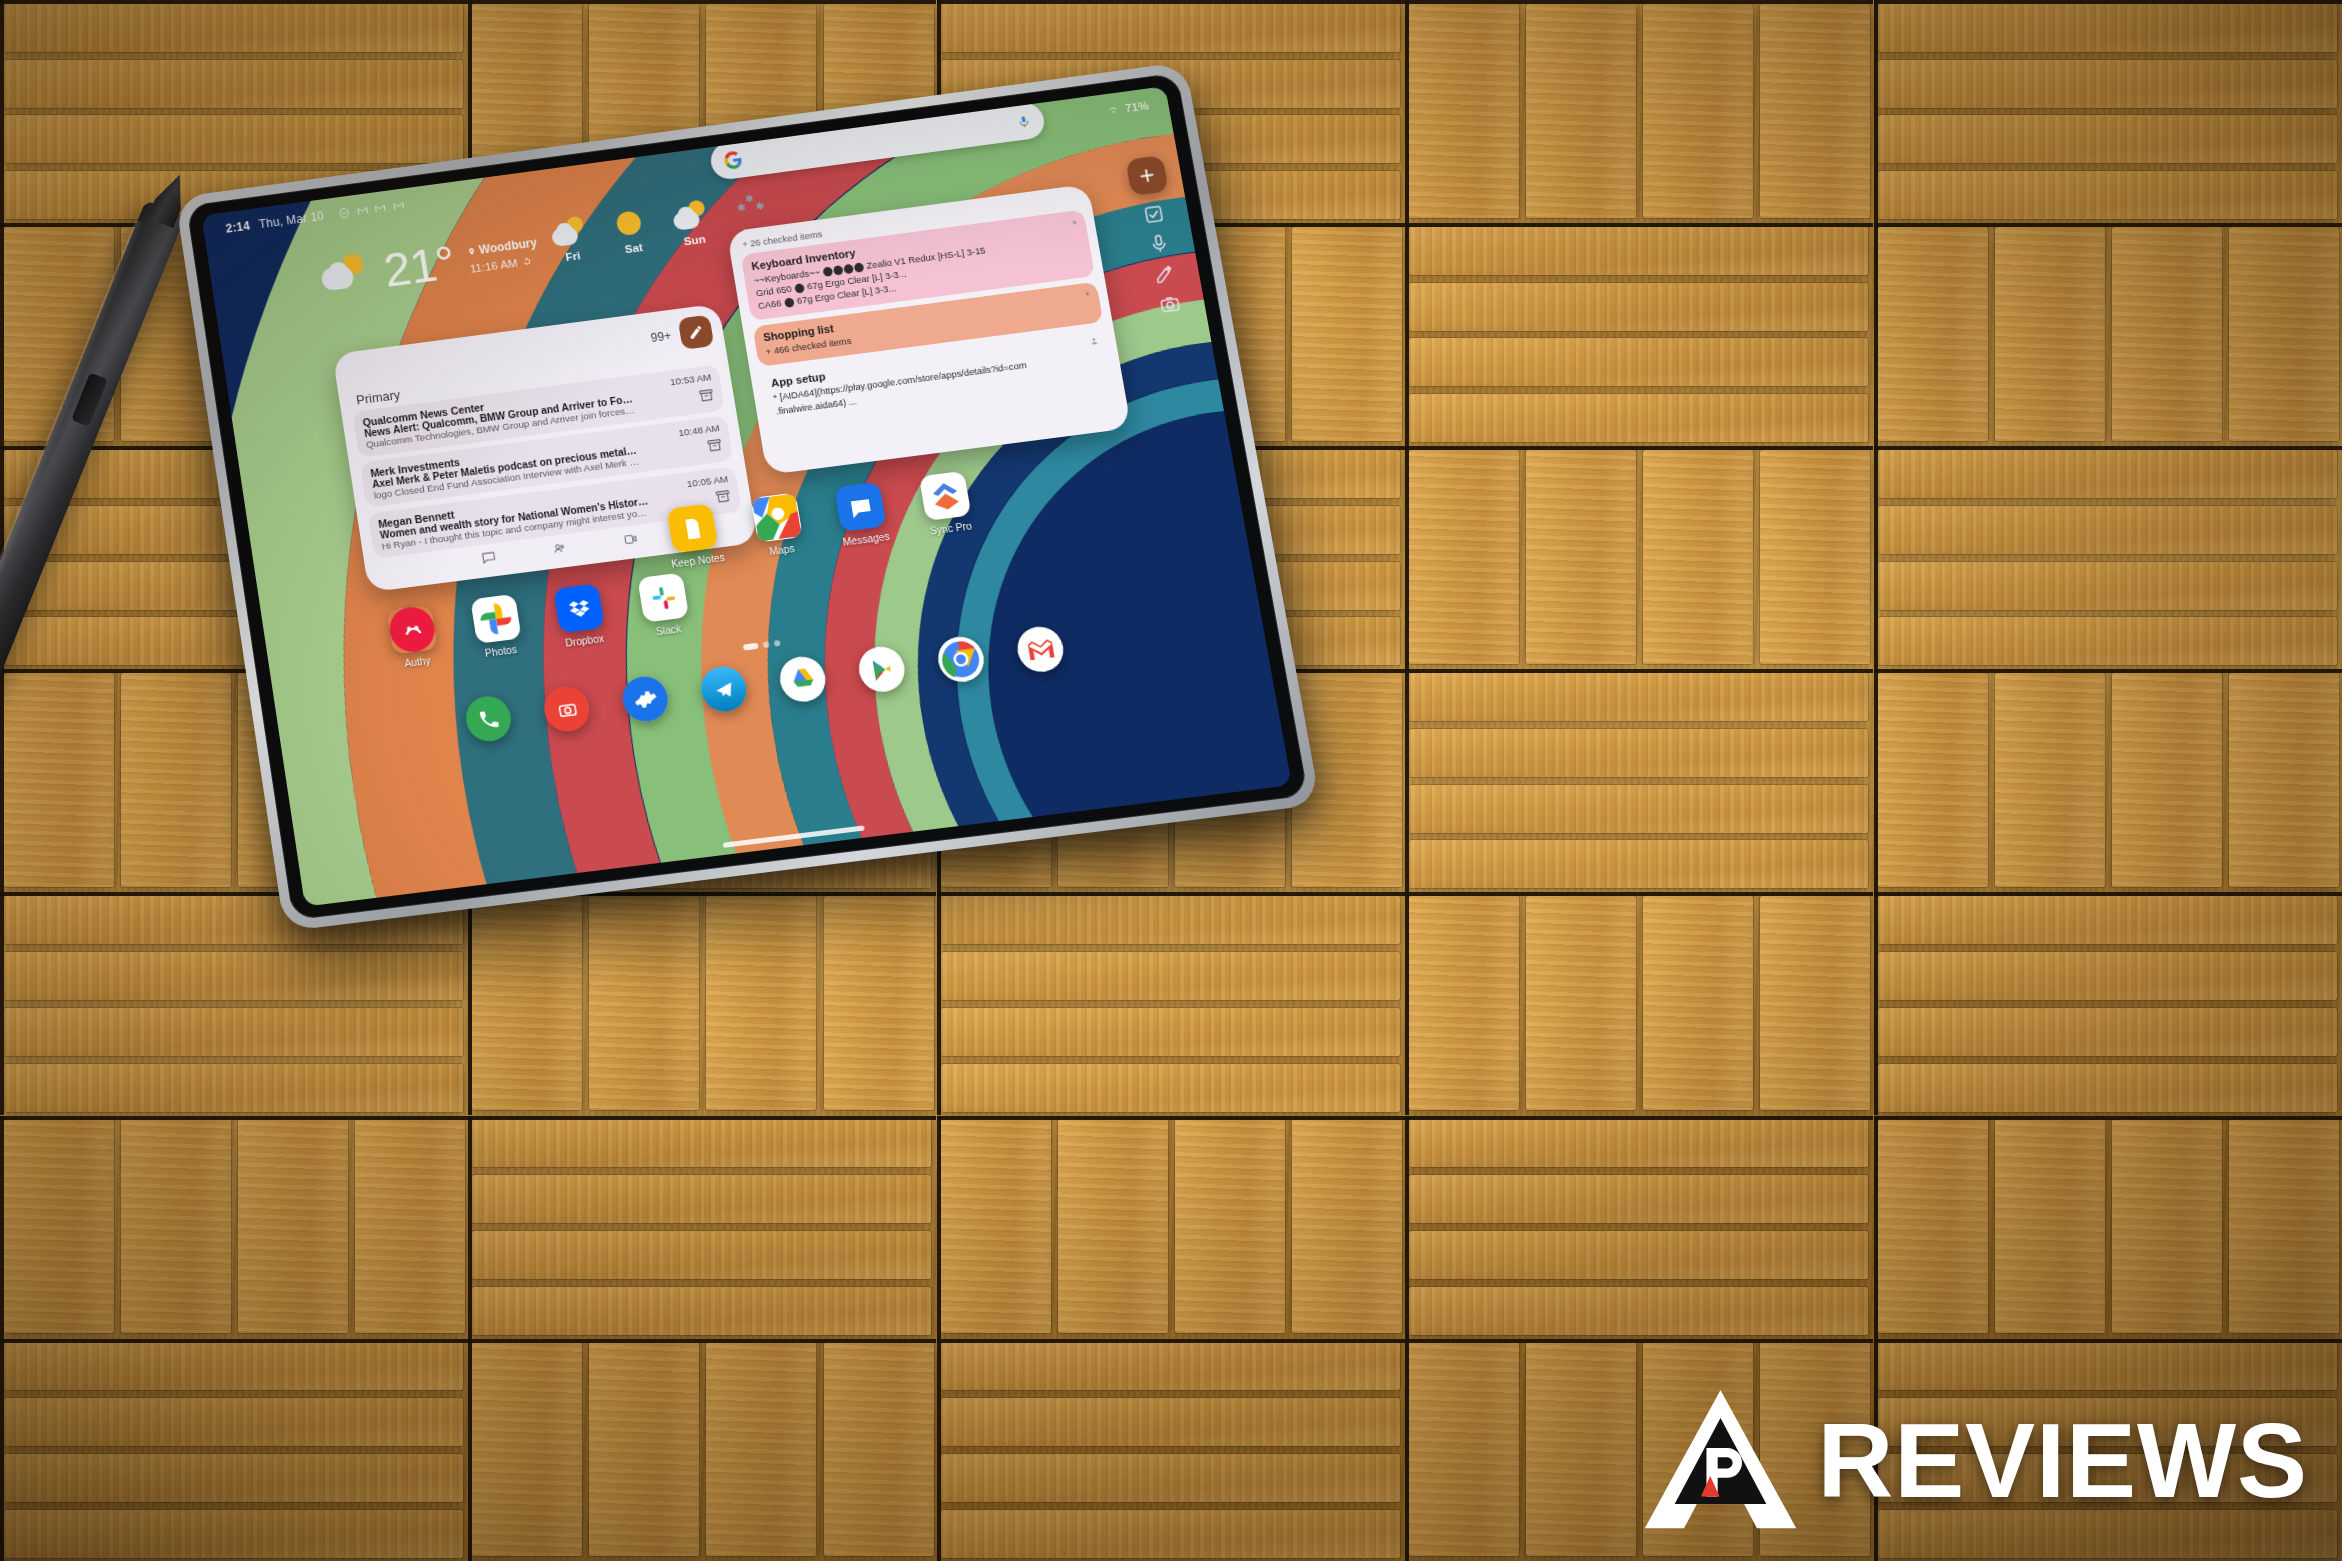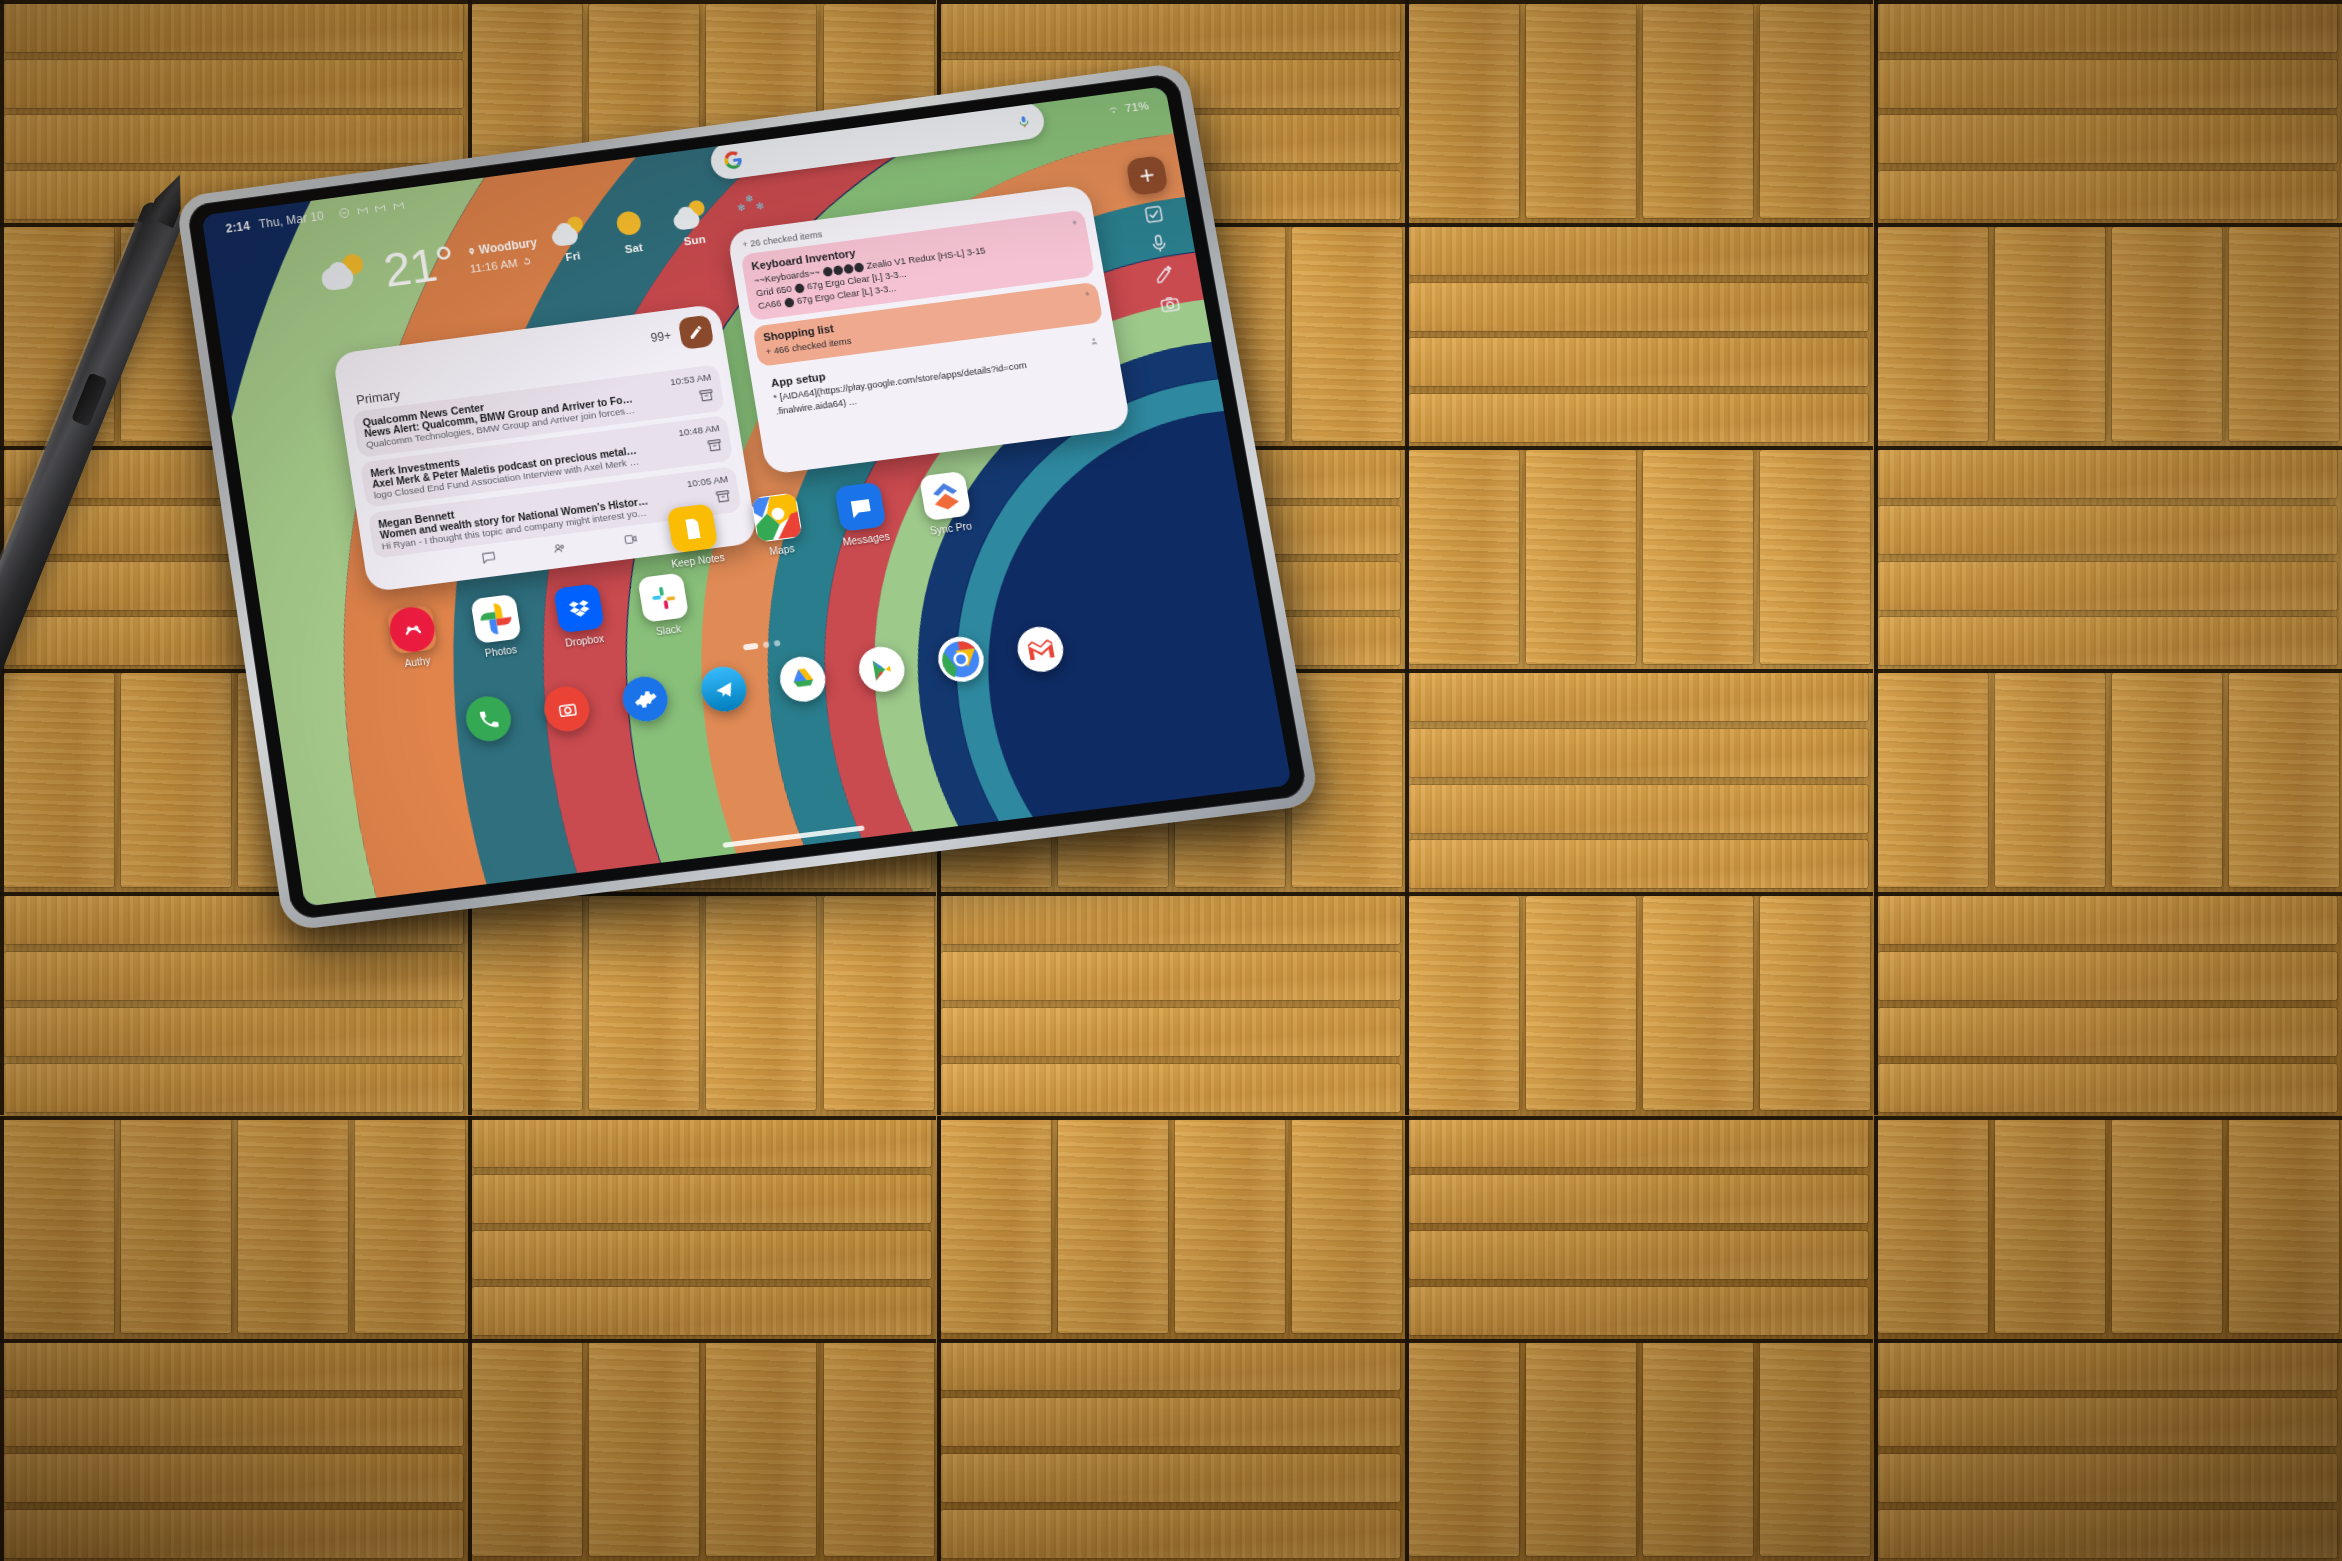--- a/index.html
+++ b/index.html
@@ -954,15 +954,26 @@
 
             <div class="navbar"></div>
           </div>
         </div>
       </div>
     </div>
   </div>
 
   <div class="vignette"></div>
 
+  <div id="wm">
+    <div class="wm-mark">
+      <svg viewBox="0 0 170 160" width="159" height="150">
+        <path d="M85 4 L166 152 L124 152 L85 78 L46 152 L4 152 Z" fill="#ffffff"></path>
+        <path d="M85 34 L134 126 L36 126 Z" fill="#111"></path>
+        <path d="M70 66 h22 a16 16 0 010 32 h-10 v20 h-12 z M82 76 v12 h10 a6 6 0 000-12 z" fill="#ffffff"></path>
+        <path d="M74 96 l-10 22 h20 z" fill="#e23b2e"></path>
+      </svg>
+    </div>
+    <div class="wm-text">REVIEWS</div>
+  </div>
 
 </div>
 
 
 </body></html>

